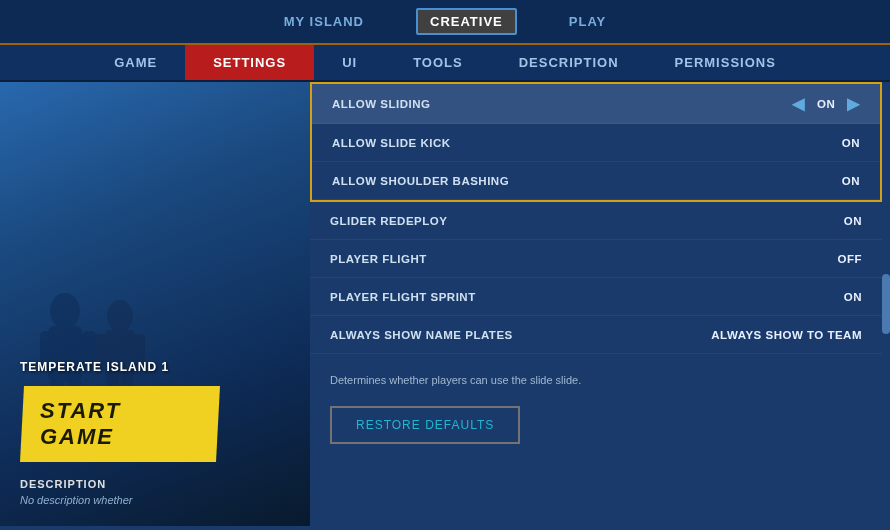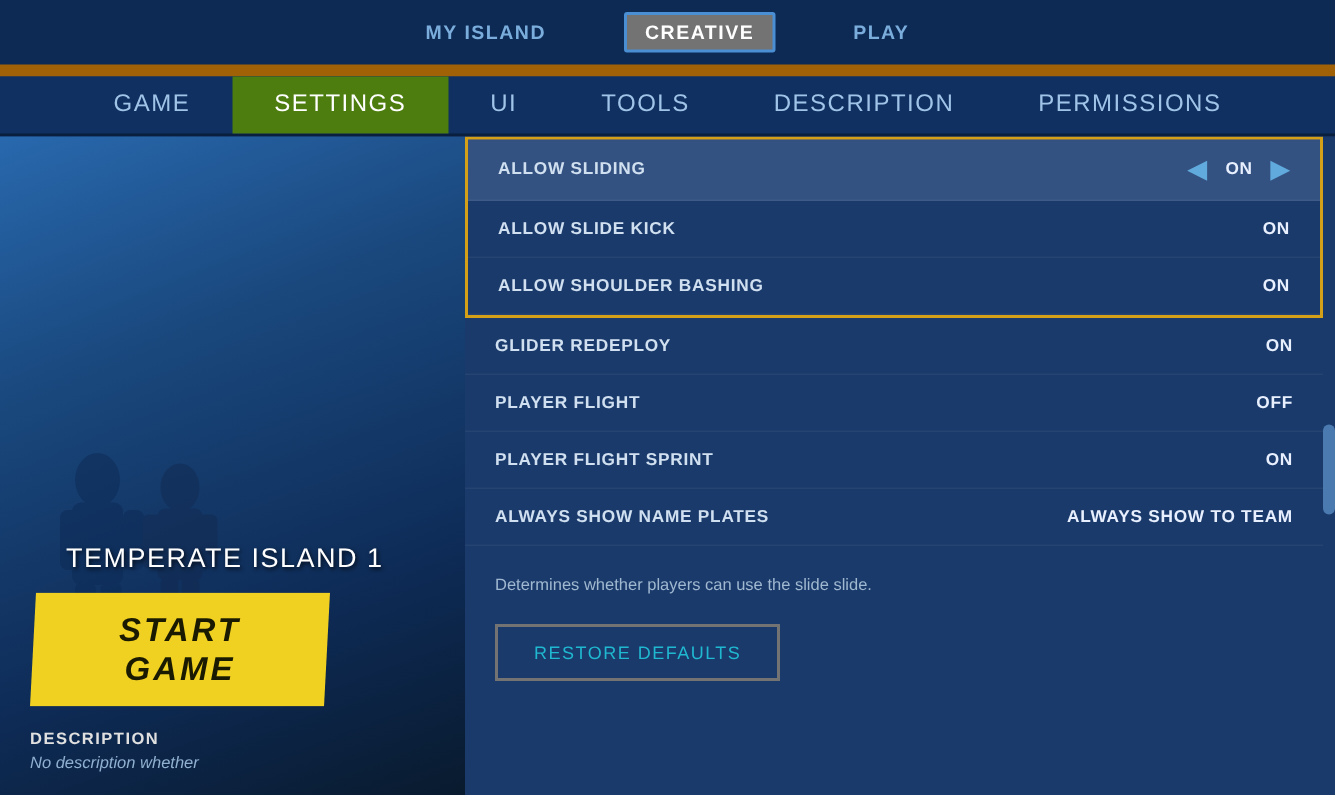--- a/index.html
+++ b/index.html
@@ -13,63 +13,63 @@
     }
 
     
     .top-nav {
       background: #0d2a55;
       display: flex;
       justify-content: center;
       align-items: center;
       gap: 40px;
       padding: 8px 0;
-      border-bottom: 8px solid #a16207;
+      border-bottom: 2px solid #a16207;
     }
 
     .top-nav-item {
       color: #7aaddc;
       font-size: 13px;
       font-weight: bold;
       letter-spacing: 1px;
       cursor: pointer;
       padding: 4px 12px;
       text-transform: uppercase;
     }
 
     .top-nav-item.active {
-      background: #737373;
+      background: #404040;
       color: white;
       border: 2px solid #4a8fd4;
       border-radius: 2px;
     }
 
     
     .second-nav {
       background: #0f3060;
       display: flex;
       justify-content: center;
       align-items: center;
       gap: 0;
       padding: 0;
       border-bottom: 2px solid #0a1e3d;
     }
 
     .second-nav-item {
       color: #a0c4e8;
-      font-size: 16px;
-      font-weight: normal;
+      font-size: 13px;
+      font-weight: bold;
       letter-spacing: 1px;
       cursor: pointer;
       padding: 10px 28px;
       text-transform: uppercase;
     }
 
     .second-nav-item.active {
-      background: #4d7c0f;
+      background: #b91c1c;
       color: white;
     }
 
     
     .main-content {
       display: flex;
       height: calc(530px - 44px - 42px);
       position: relative;
     }
 
@@ -107,41 +107,40 @@
     }
 
     .left-panel-info {
       position: relative;
       z-index: 2;
       padding: 0 20px;
     }
 
     .island-title {
       color: white;
-      font-size: 18px;
-      font-weight: 400;
+      font-size: 12px;
+      font-weight: 700;
       text-transform: uppercase;
       letter-spacing: 1px;
       text-shadow: 1px 1px 3px rgba(0,0,0,0.8);
       margin-bottom: 12px;
-      margin-left: 24px;
     }
 
     .start-game-btn {
       background: #f0d020;
       color: #1a1a00;
       font-size: 22px;
       font-weight: 900;
       padding: 12px 20px;
       border: none;
       cursor: pointer;
       text-transform: uppercase;
       letter-spacing: 2px;
       width: 200px;
-      text-align: center;
+      text-align: left;
       font-style: italic;
       clip-path: polygon(4px 0%, 100% 0%, calc(100% - 4px) 100%, 0% 100%);
       margin-bottom: 16px;
     }
 
     .description-label {
       color: #e0e0e0;
       font-size: 11px;
       font-weight: bold;
       text-transform: uppercase;

